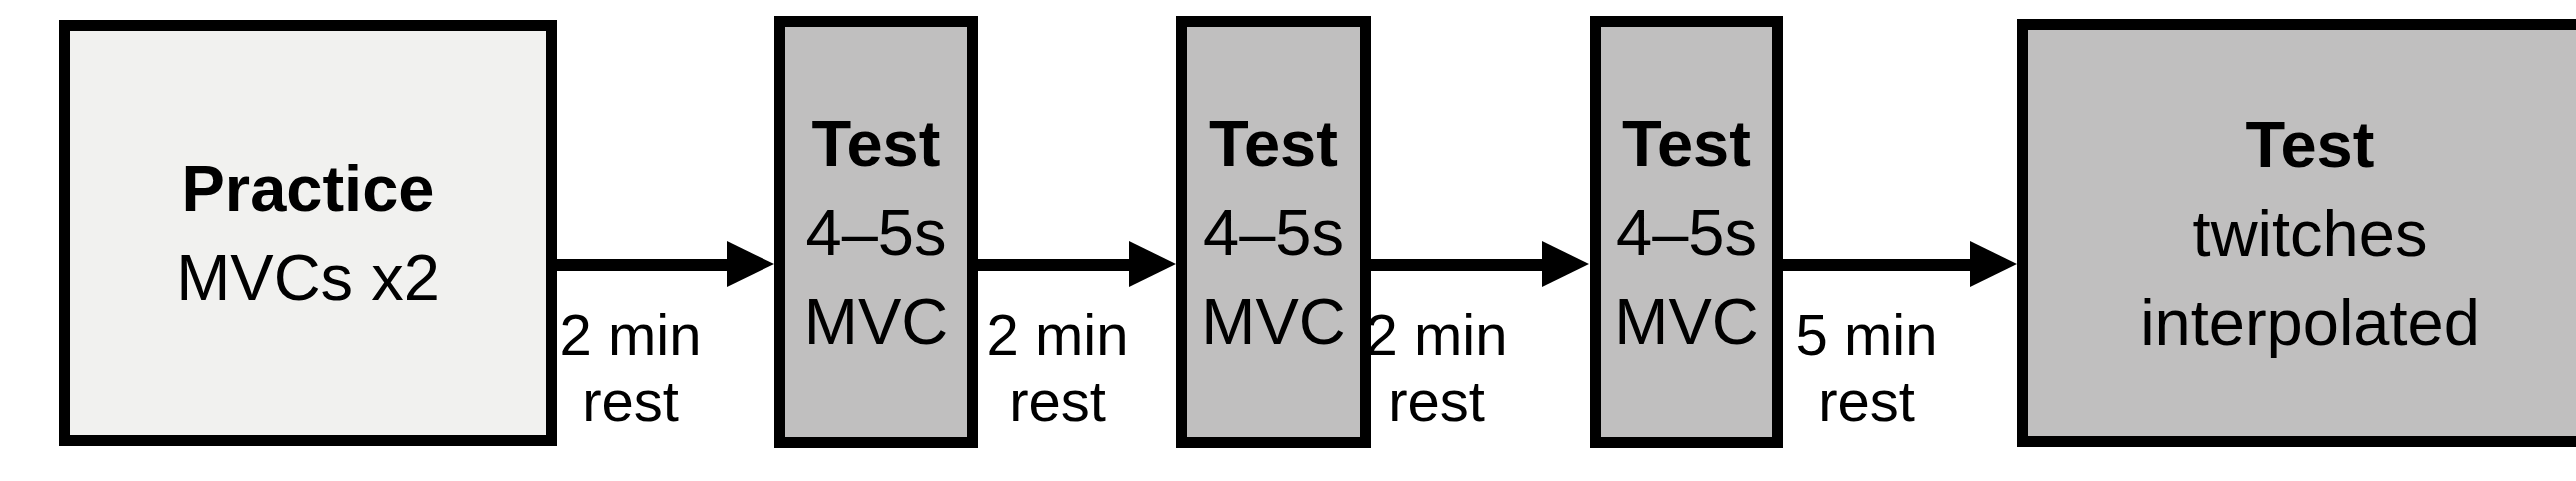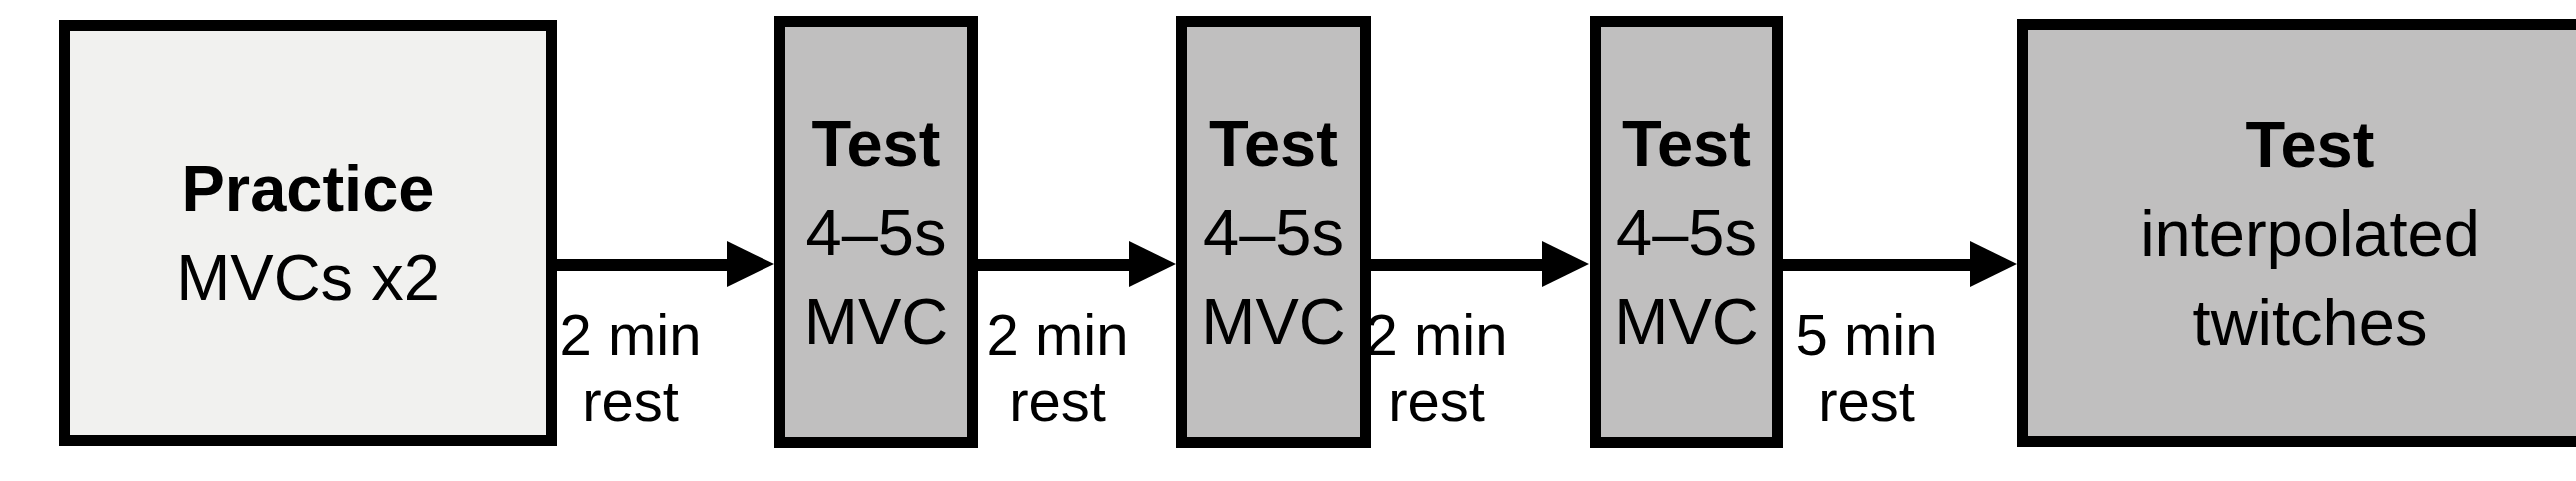--- a/index.html
+++ b/index.html
@@ -106,18 +106,18 @@
 
   <div class="shaft" style="left:1741px; top:259px; width:188px;"></div>
   <div class="arrowhead" style="left:1929px; top:241px;"></div>
   <div class="rest-label" style="left:1689px; top:302px;">
     <div>5 min</div>
     <div>rest</div>
   </div>
 
   <div class="box" style="left: 1976px; top: 19px; width: 586px; height: 428px; background-color: rgb(192, 191, 191);">
     <div class="box-title">Test</div>
+    <div>twitches</div>
     <div>interpolated</div>
-    <div>twitches</div>
   </div>
 
 </div>
 
 
 </body></html>

